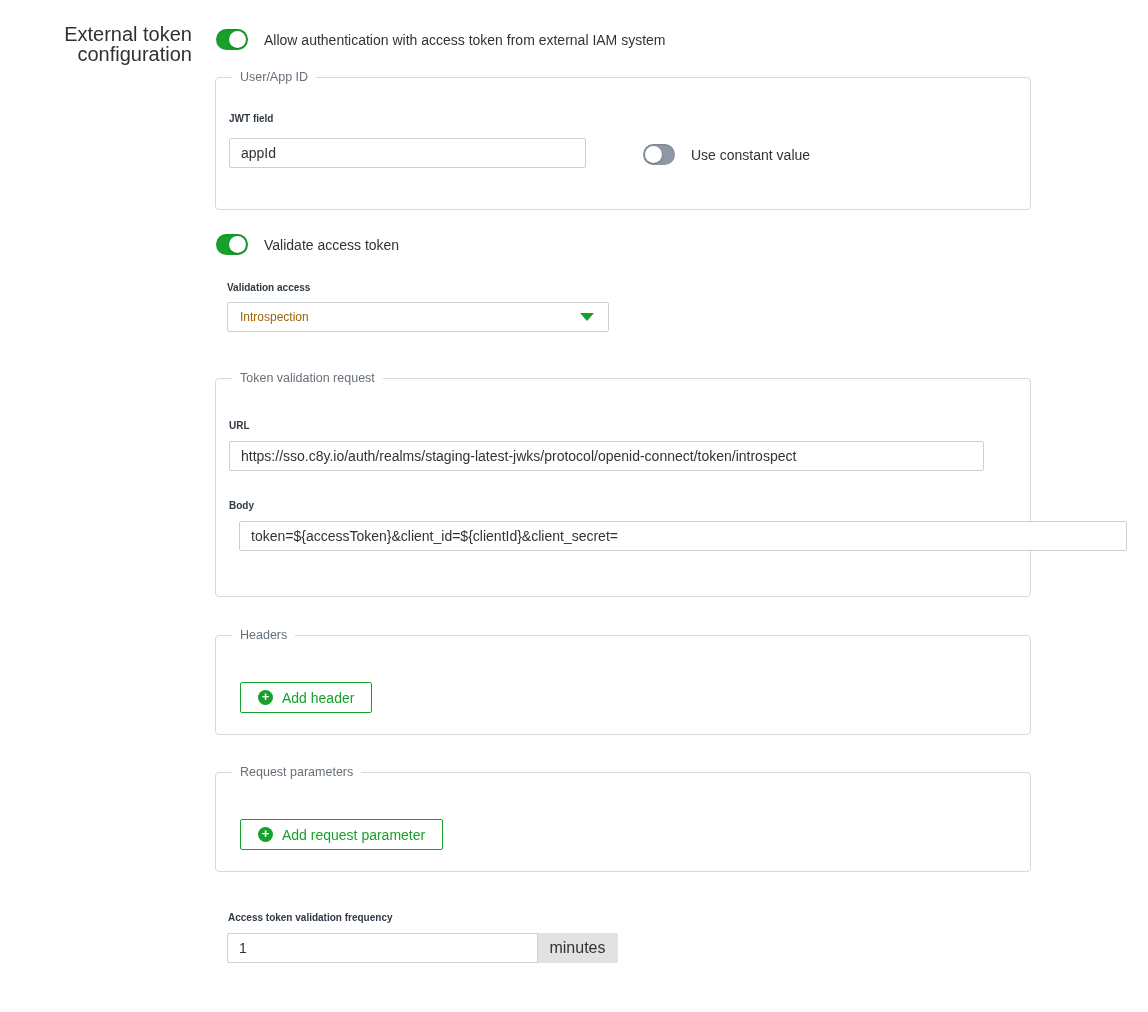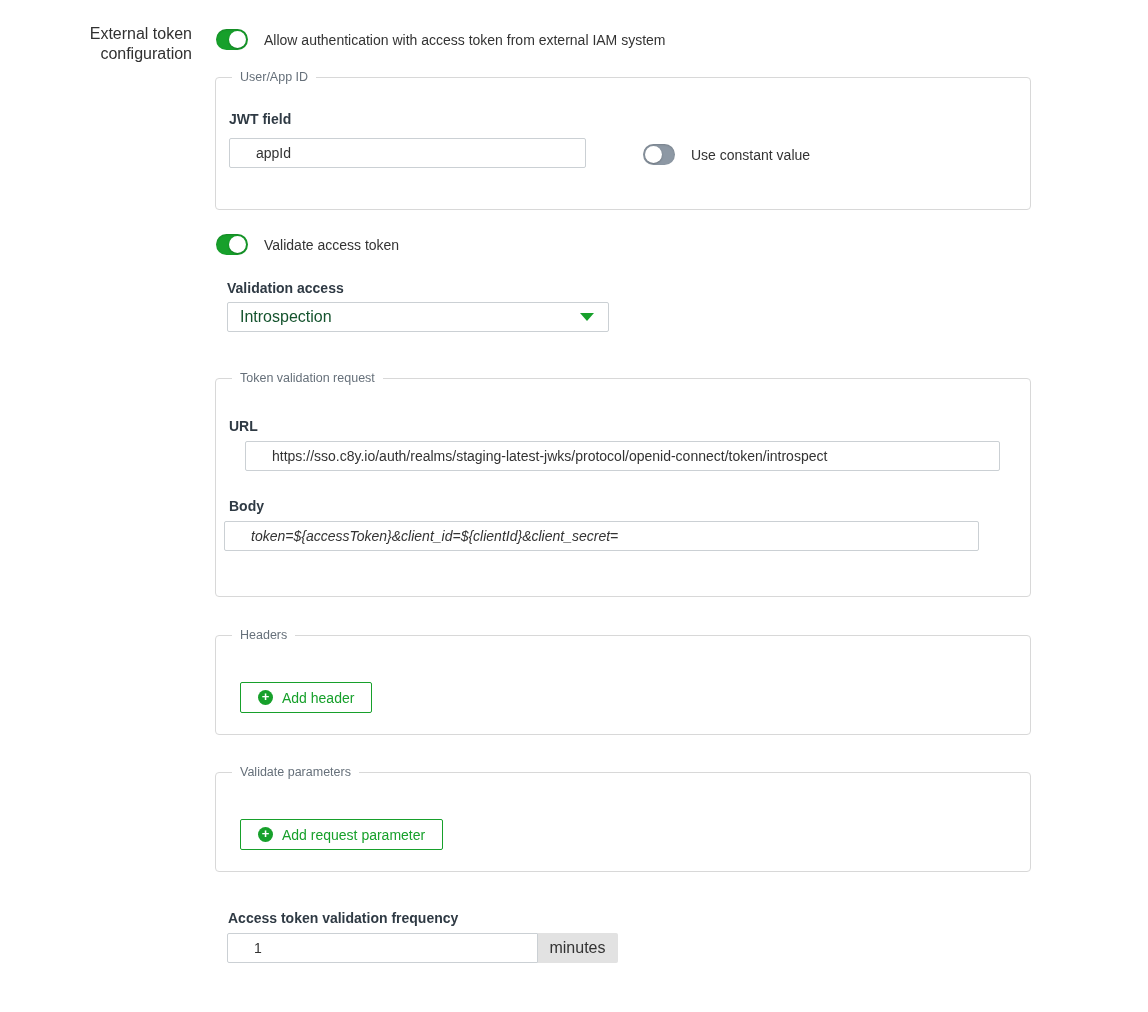--- a/index.html
+++ b/index.html
@@ -11,21 +11,21 @@
     color: #333333;
     position: relative;
     overflow: hidden;
   }
   .abs { position: absolute; }
 
   
   .side-label {
     left: 0; top: 24px; width: 192px;
     text-align: right;
-    font-size: 16px; line-height: 20px;
+    font-size: 20px; line-height: 20px;
     color: #313131;
   }
 
   
   .toggle-row {
     display: flex; align-items: center; gap: 16px;
     font-size: 14px; color: #333;
     cursor: pointer;
   }
   .toggle {
@@ -50,41 +50,41 @@
     background: #fff;
   }
   .fieldset .legend {
     position: absolute; top: -9px; left: 16px;
     background: #fff; padding: 0 8px;
     font-size: 12.5px; color: #66707a;
     line-height: 17px;
   }
 
   .form-label {
-    font-size: 14px; font-weight: bold; color: #2f3a44;
+    font-size: 10px; font-weight: bold; color: #2f3a44;
     line-height: 16px;
   }
 
   .text-input {
     height: 30px;
     border: 1px solid #cbd0d4;
     border-radius: 2px;
-    padding: 0 26px;
+    padding: 0 11px;
     font-size: 14px; color: #333;
     font-family: "Liberation Sans", sans-serif;
     background: #fff;
     outline: none;
     display: block;
   }
 
   
   .select-box {
     display: flex; align-items: center; justify-content: space-between;
     height: 30px; border: 1px solid #cbd0d4; border-radius: 2px;
-    padding: 0 12px; font-size: 16px; color: #14532d;
+    padding: 0 12px; font-size: 12px; color: #a16207;
     background: #fff; cursor: pointer;
   }
   .caret-down {
     width: 0; height: 0;
     border-left: 7px solid transparent;
     border-right: 7px solid transparent;
     border-top: 8px solid #17a02b;
     margin-right: 2px;
   }
 
@@ -155,35 +155,35 @@
 
 <div class="abs form-label" style="left:227px; top:280px;">Validation access</div>
 <div class="abs select-box" style="left:227px; top:302px; width:382px;">
   <span>Introspection</span>
   <span class="caret-down"></span>
 </div>
 
 <div class="abs fieldset" style="left:215px; top:378px; width:816px; height:219px;">
   <span class="legend">Token validation request</span>
   <div class="abs form-label" style="left:13px; top:39px;">URL</div>
-  <input class="abs text-input" style="left: 13px; top: 62px; width: 755px; margin-left: 16px;" value="https://sso.c8y.io/auth/realms/staging-latest-jwks/protocol/openid-connect/token/introspect">
+  <input class="abs text-input" style="left: 13px; top: 62px; width: 755px;" value="https://sso.c8y.io/auth/realms/staging-latest-jwks/protocol/openid-connect/token/introspect">
   <div class="abs form-label" style="left:13px; top:119px;">Body</div>
-  <input class="abs text-input" style="left: 8px; top: 142px; width: 755px; font-style: italic;" value="token=${accessToken}&amp;client_id=${clientId}&amp;client_secret=">
+  <input class="abs text-input" style="left: 23px; top: 142px; width: 888px;" value="token=${accessToken}&amp;client_id=${clientId}&amp;client_secret=">
 </div>
 
 <div class="abs fieldset" style="left:215px; top:635px; width:816px; height:100px;">
   <span class="legend">Headers</span>
   <button class="abs btn-add" style="left:24px; top:46px;">
     <span class="plus-icon">+</span>
     <span>Add header</span>
   </button>
 </div>
 
 <div class="abs fieldset" style="left:215px; top:772px; width:816px; height:100px;">
-  <span class="legend">Validate parameters</span>
+  <span class="legend">Request parameters</span>
   <button class="abs btn-add" style="left:24px; top:46px;">
     <span class="plus-icon">+</span>
     <span>Add request parameter</span>
   </button>
 </div>
 
 <div class="abs form-label" style="left:228px; top:910px;">Access token validation frequency</div>
 <div class="abs input-group" style="left:227px; top:933px;">
   <input class="text-input" value="1" style="">
   <div class="input-addon">minutes</div>

